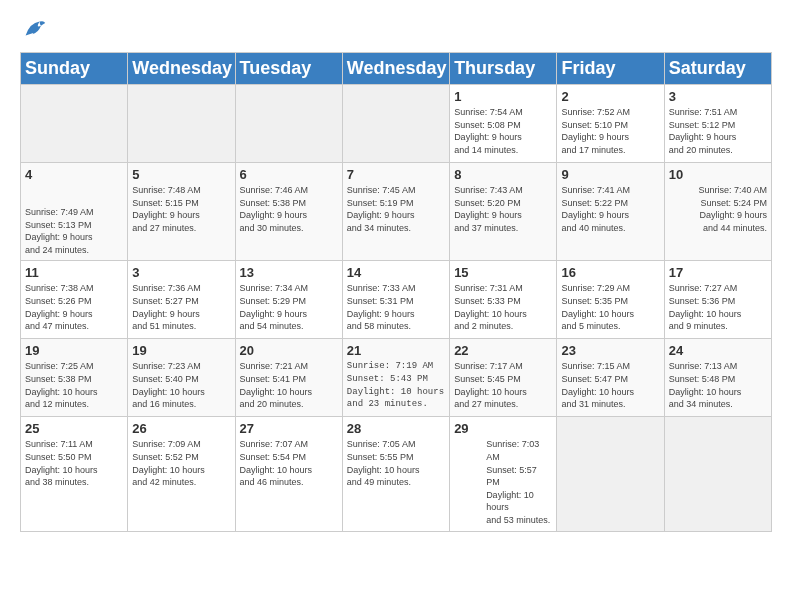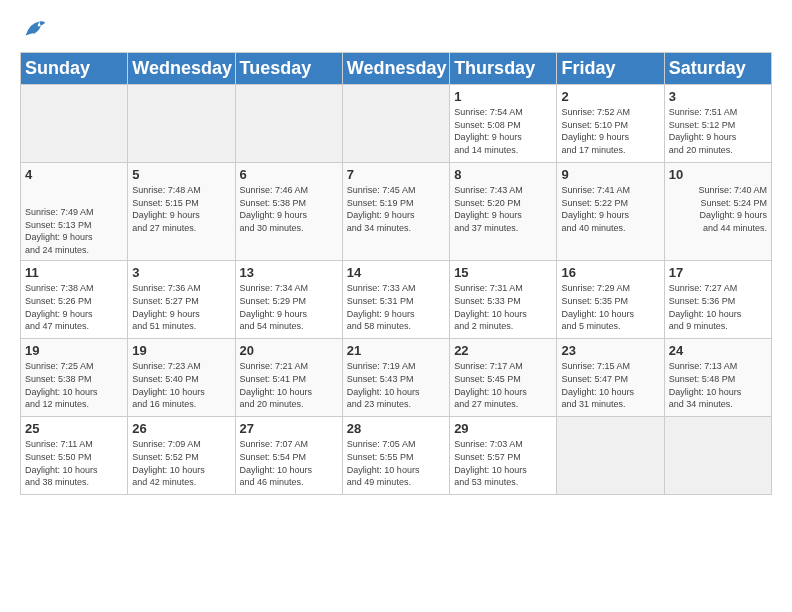--- a/index.html
+++ b/index.html
@@ -266,21 +266,21 @@
           </td>
           <td>
             <span class="day-number">20</span>
             <div class="day-info" style="white-space: pre-line;">Sunrise: 7:21 AM
 Sunset: 5:41 PM
 Daylight: 10 hours
 and 20 minutes.</div>
           </td>
           <td>
             <span class="day-number">21</span>
-            <div class="day-info" style="white-space: pre-line;">Sunrise: 7:19 AM
+            <div class="day-info" style="white-space: pre-line; font-family: Liberation Mono, monospace;">Sunrise: 7:19 AM
 Sunset: 5:43 PM
 Daylight: 10 hours
 and 23 minutes.</div>
           </td>
           <td>
             <span class="day-number">22</span>
             <div class="day-info" style="white-space: pre-line;">Sunrise: 7:17 AM
 Sunset: 5:45 PM
 Daylight: 10 hours
 and 27 minutes.</div>
@@ -324,21 +324,21 @@
           </td>
           <td>
             <span class="day-number">28</span>
             <div class="day-info" style="white-space: pre-line;">Sunrise: 7:05 AM
 Sunset: 5:55 PM
 Daylight: 10 hours
 and 49 minutes.</div>
           </td>
           <td>
             <span class="day-number">29</span>
-            <div class="day-info" style="white-space: pre-line;">Sunrise: 7:03 AM
+            <div class="day-info" style="white-space: pre-line; margin-left: 32px;">Sunrise: 7:03 AM
 Sunset: 5:57 PM
 Daylight: 10 hours
 and 53 minutes.</div>
           </td>
           <td class="empty-cell"></td>
           <td class="empty-cell"></td>
         </tr>
       </tbody>
   </table>
 </div>

